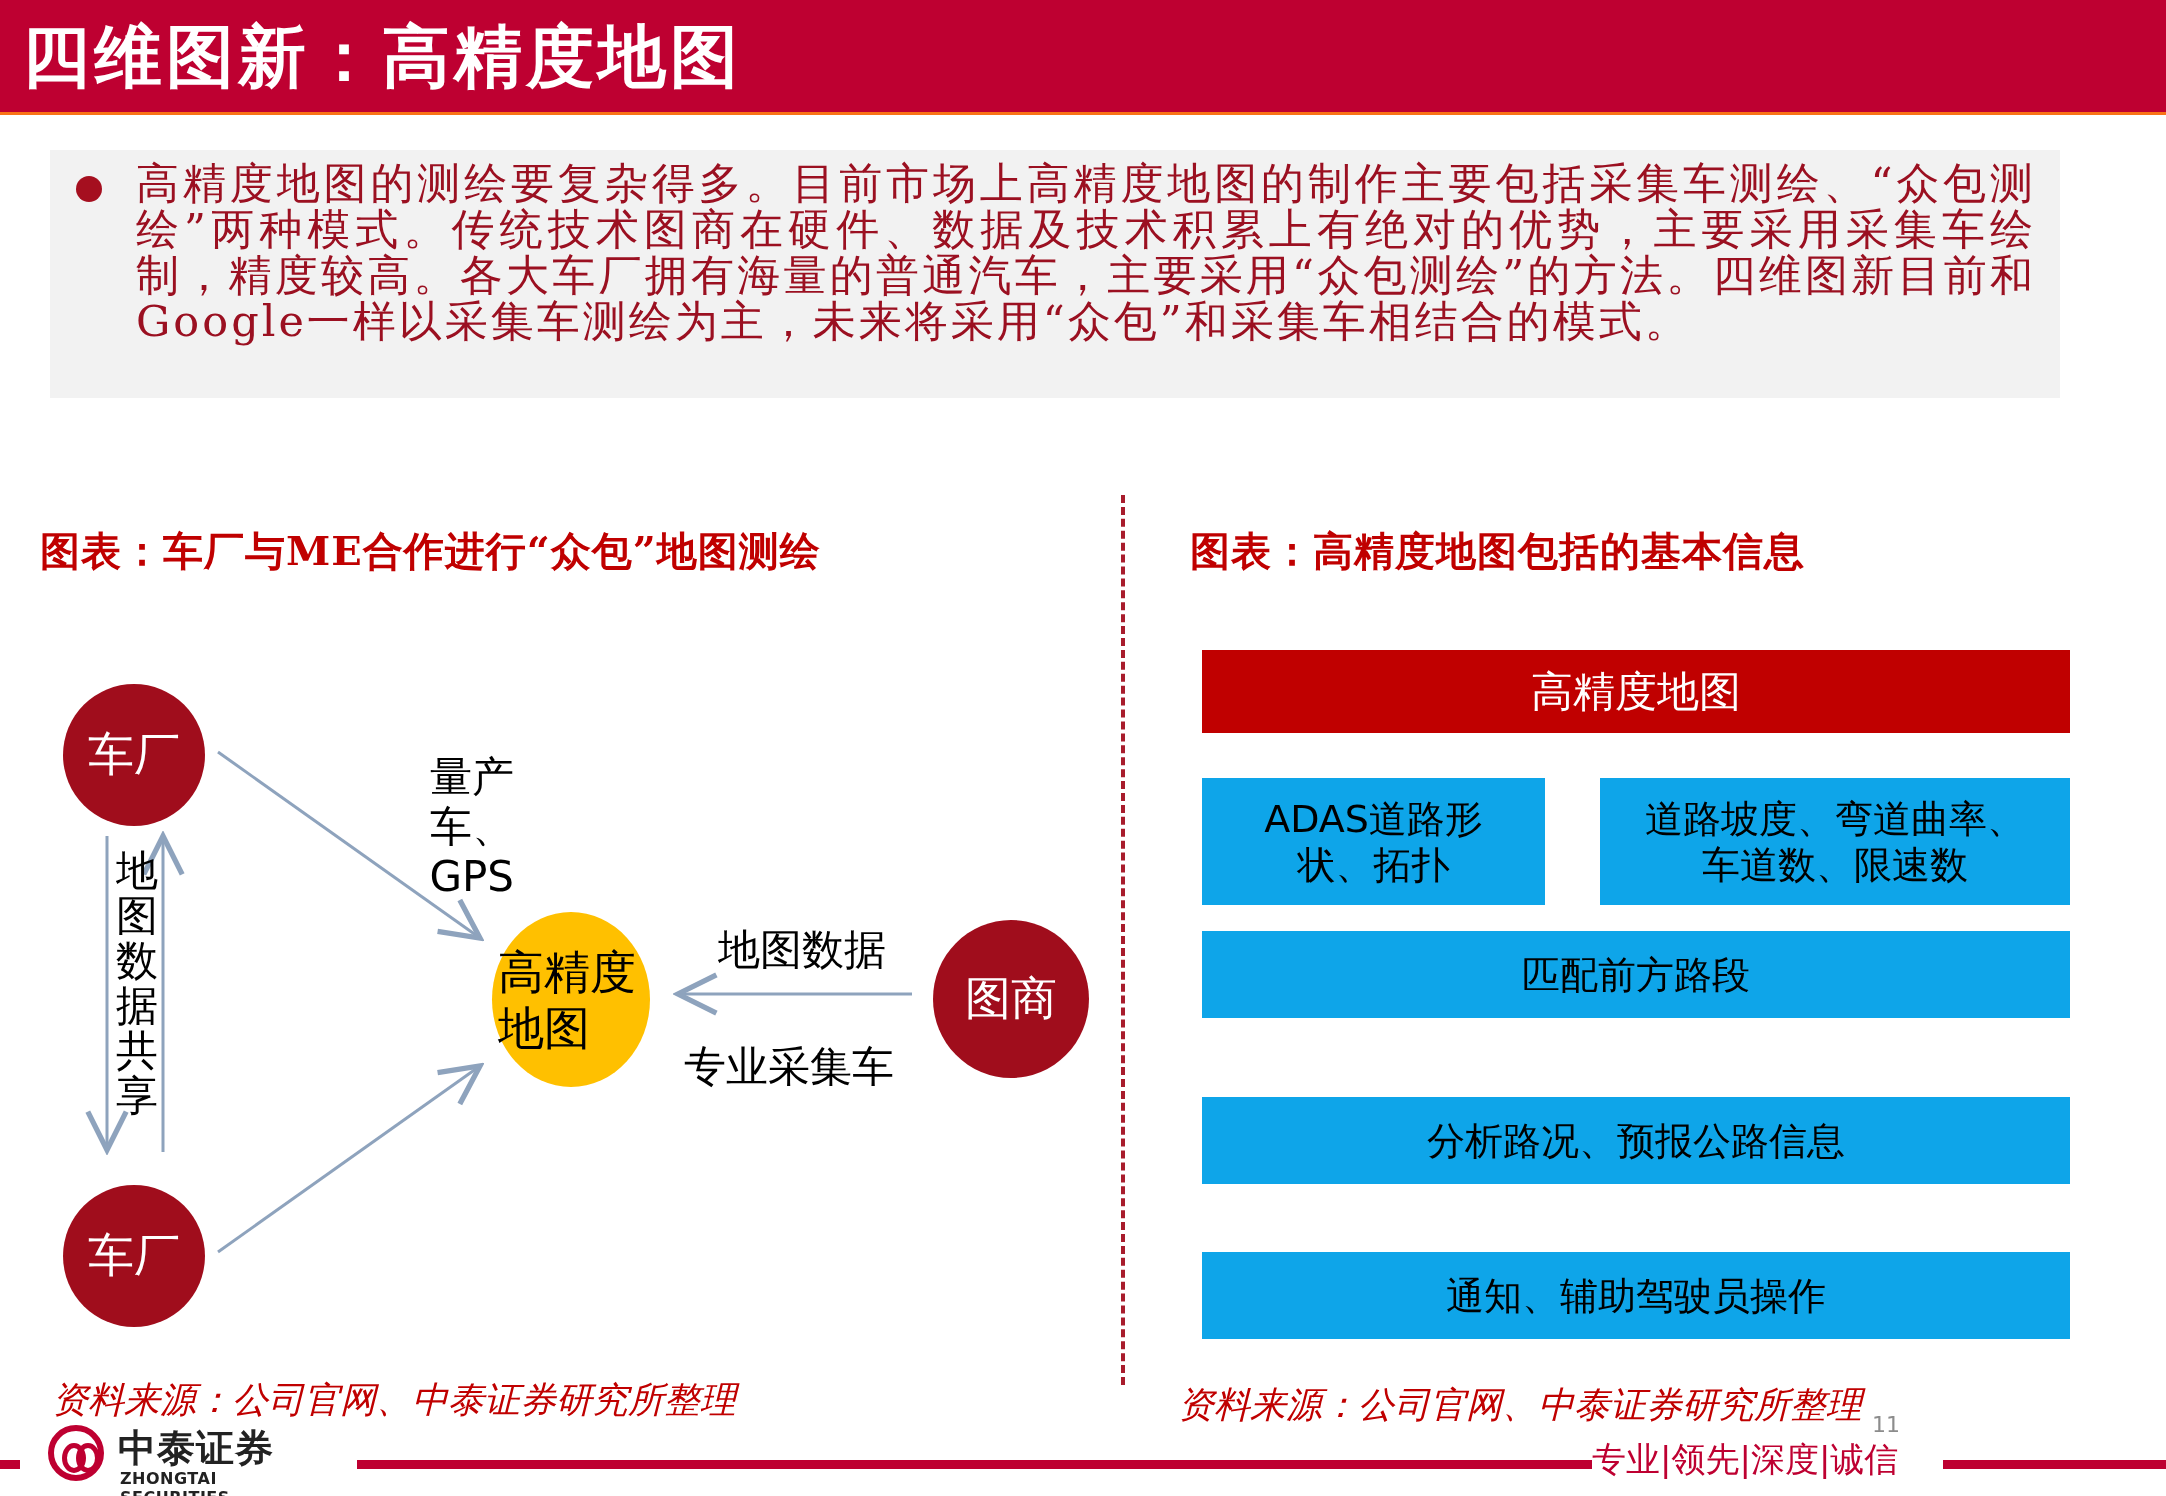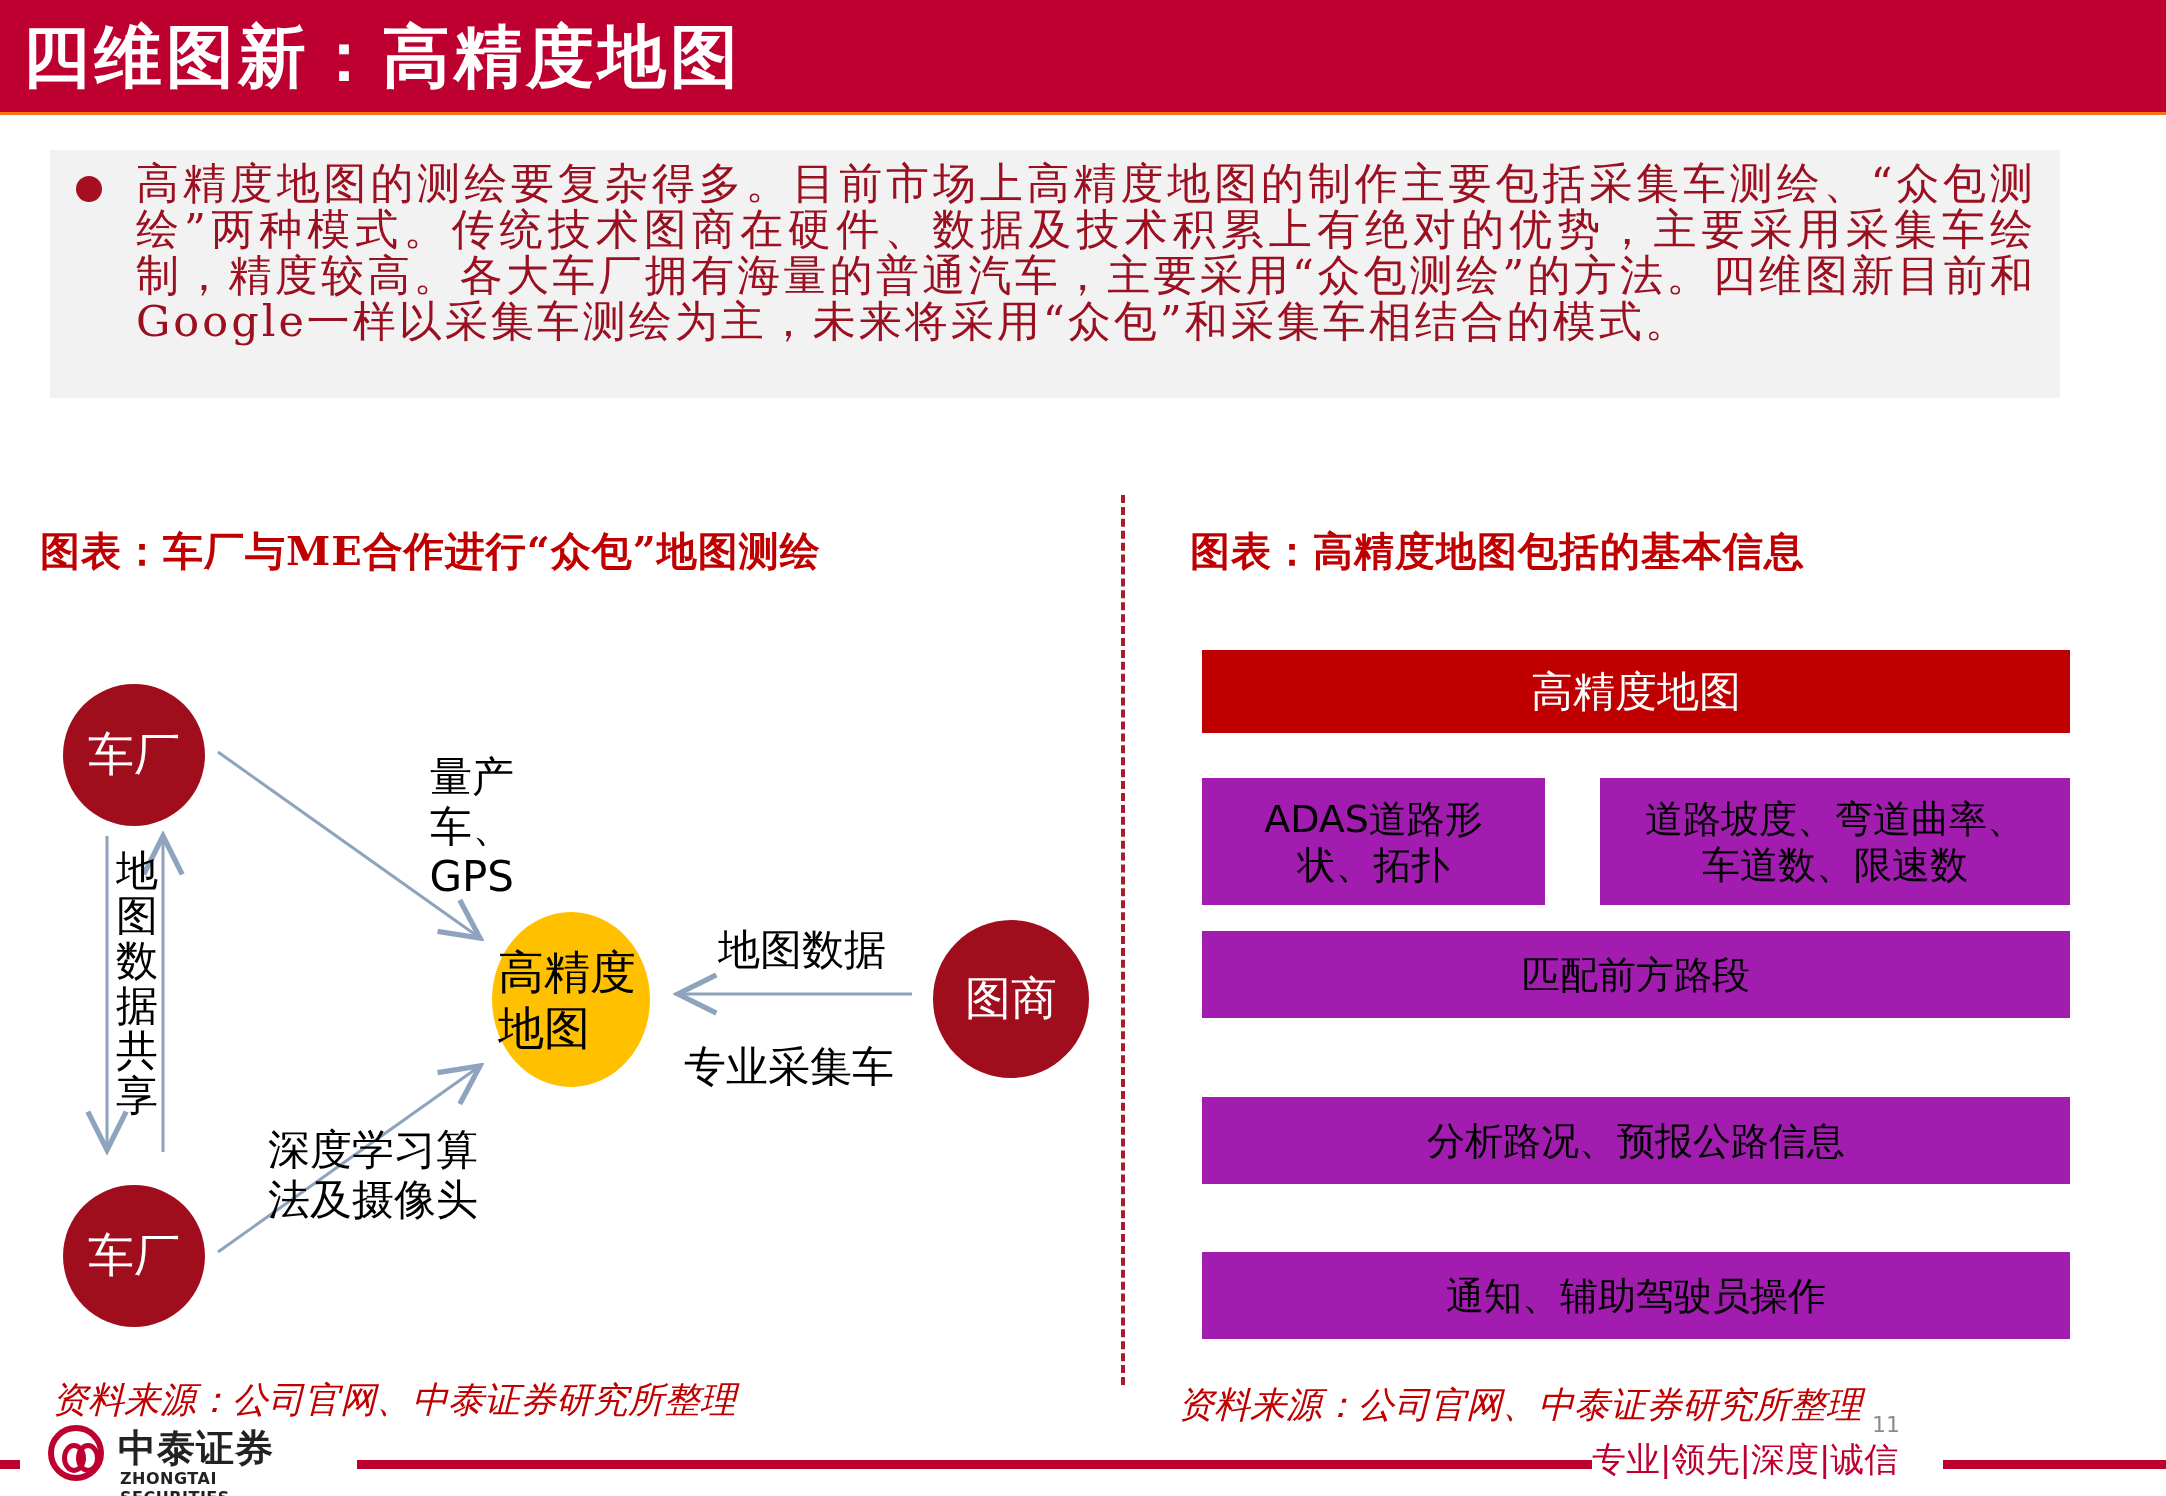--- a/index.html
+++ b/index.html
@@ -65,21 +65,21 @@
     position: absolute; left: 114px; top: 848px; width: 46px; color: #000;
     font-size: 42px; line-height: 45px; text-align: center;
   }
 
   .arrow-svg { position: absolute; left: 0; top: 0; }
   .info-header {
     position: absolute; left: 1202px; top: 650px; width: 868px; height: 83px; background: #C00000;
     color: #ffffff; font-size: 42px; display: flex; align-items: center; justify-content: center;
   }
   .info-box {
-    position: absolute; background: #a21caf; color: #000; font-size: 38px; line-height: 46px;
+    position: absolute; background: #0ea5e9; color: #000; font-size: 38px; line-height: 46px;
     display: flex; align-items: center; justify-content: center; text-align: center;
   }
   #info-box-adas { left: 1202px; top: 778px; width: 343px; height: 127px; }
   #info-box-slope { left: 1600px; top: 778px; width: 470px; height: 127px; }
   #info-box-match { left: 1202px; top: 931px; width: 868px; height: 87px; }
   #info-box-analyze { left: 1202px; top: 1097px; width: 868px; height: 87px; }
   #info-box-notify { left: 1202px; top: 1252px; width: 868px; height: 87px; }
 
   .source-note {
     position: absolute; top: 1376px; color: #C00000; font-family: "DejaVu Serif", serif;
@@ -148,21 +148,20 @@
     <line x1="107" y1="836" x2="107" y2="1150" stroke="#8EA3BD" stroke-width="3" marker-end="url(#arrowhead)"></line>
     <line x1="163" y1="1152" x2="163" y2="836" stroke="#8EA3BD" stroke-width="3" marker-end="url(#arrowhead)"></line>
   </svg>
 
   <div class="node node-factory" id="node-factory-top">车厂</div>
   <div class="node node-factory" id="node-factory-bottom">车厂</div>
   <div class="node" id="node-hdmap">高精度地图</div>
   <div class="node" id="node-mapvendor">图商</div>
 
   <div class="edge-label" id="label-mass" style="width:150px; white-space:normal;">量产车、GPS</div>
-  <div class="edge-label" id="label-deep" style="width:230px; white-space:normal;">深度学习算法及摄像头</div>
   <div class="edge-label" id="label-mapdata">地图数据</div>
   <div class="edge-label" id="label-procar">专业采集车</div>
   <div class="vertical-label">地图数据共享</div>
 </div>
 
 <div class="info-header">高精度地图</div>
 <div class="info-box" id="info-box-adas">
   <span style="width:250px; display:block;">ADAS道路形状、拓扑</span>
 </div>
 <div class="info-box" id="info-box-slope">

